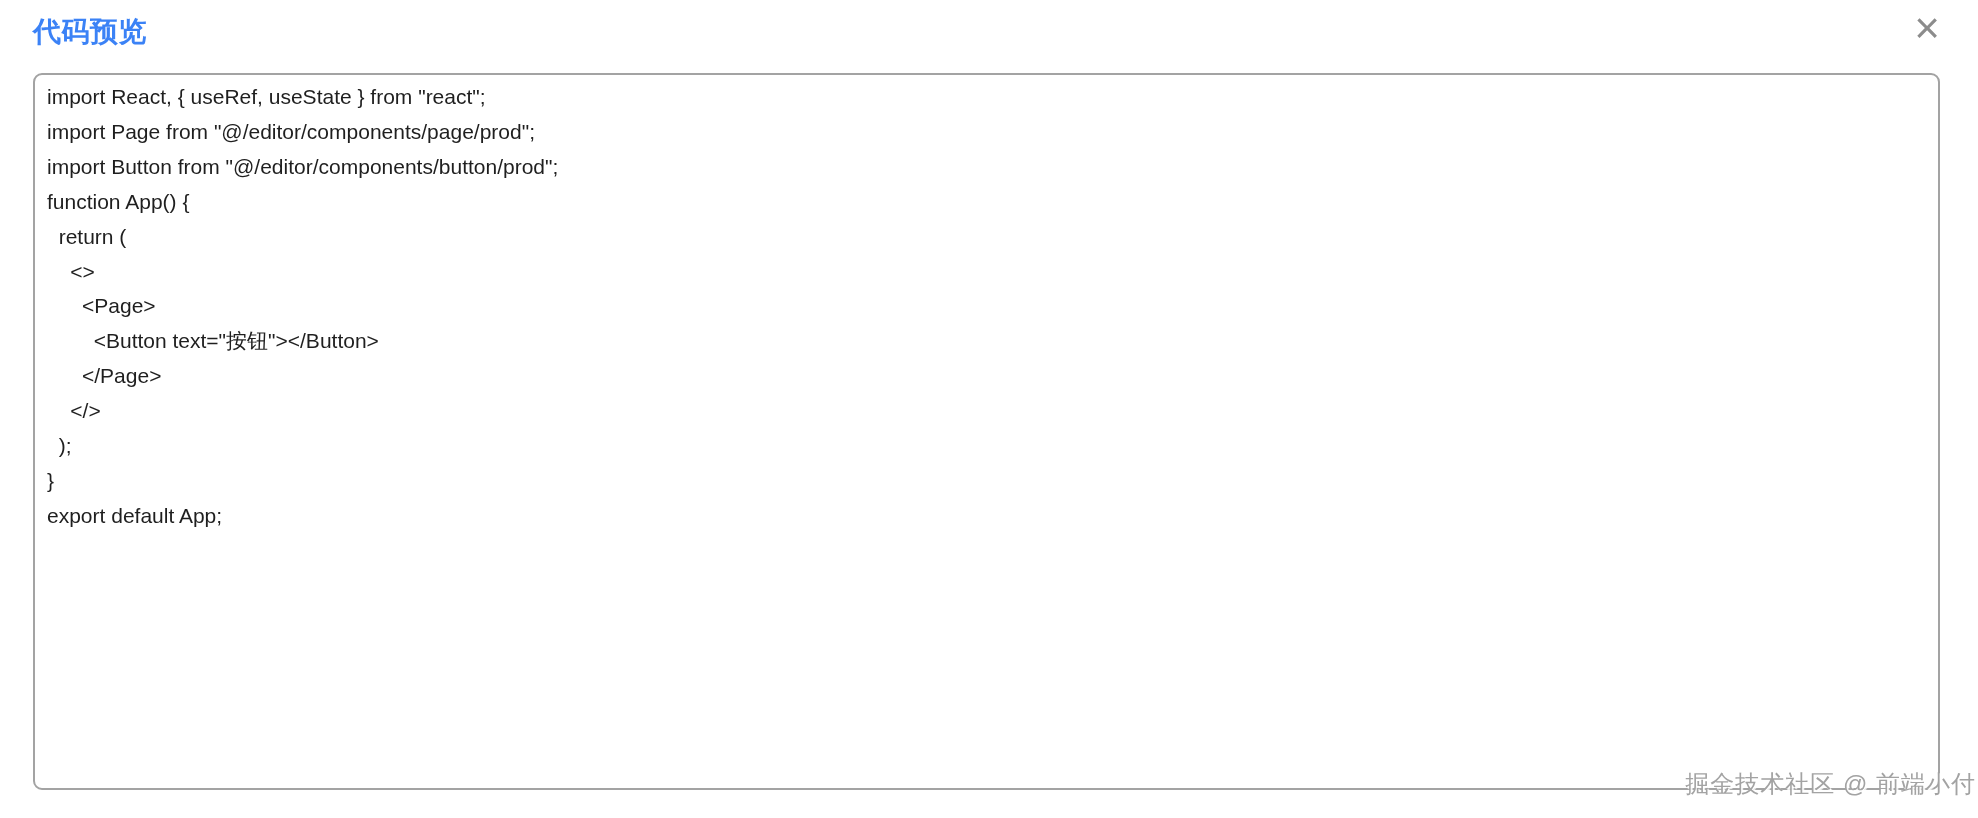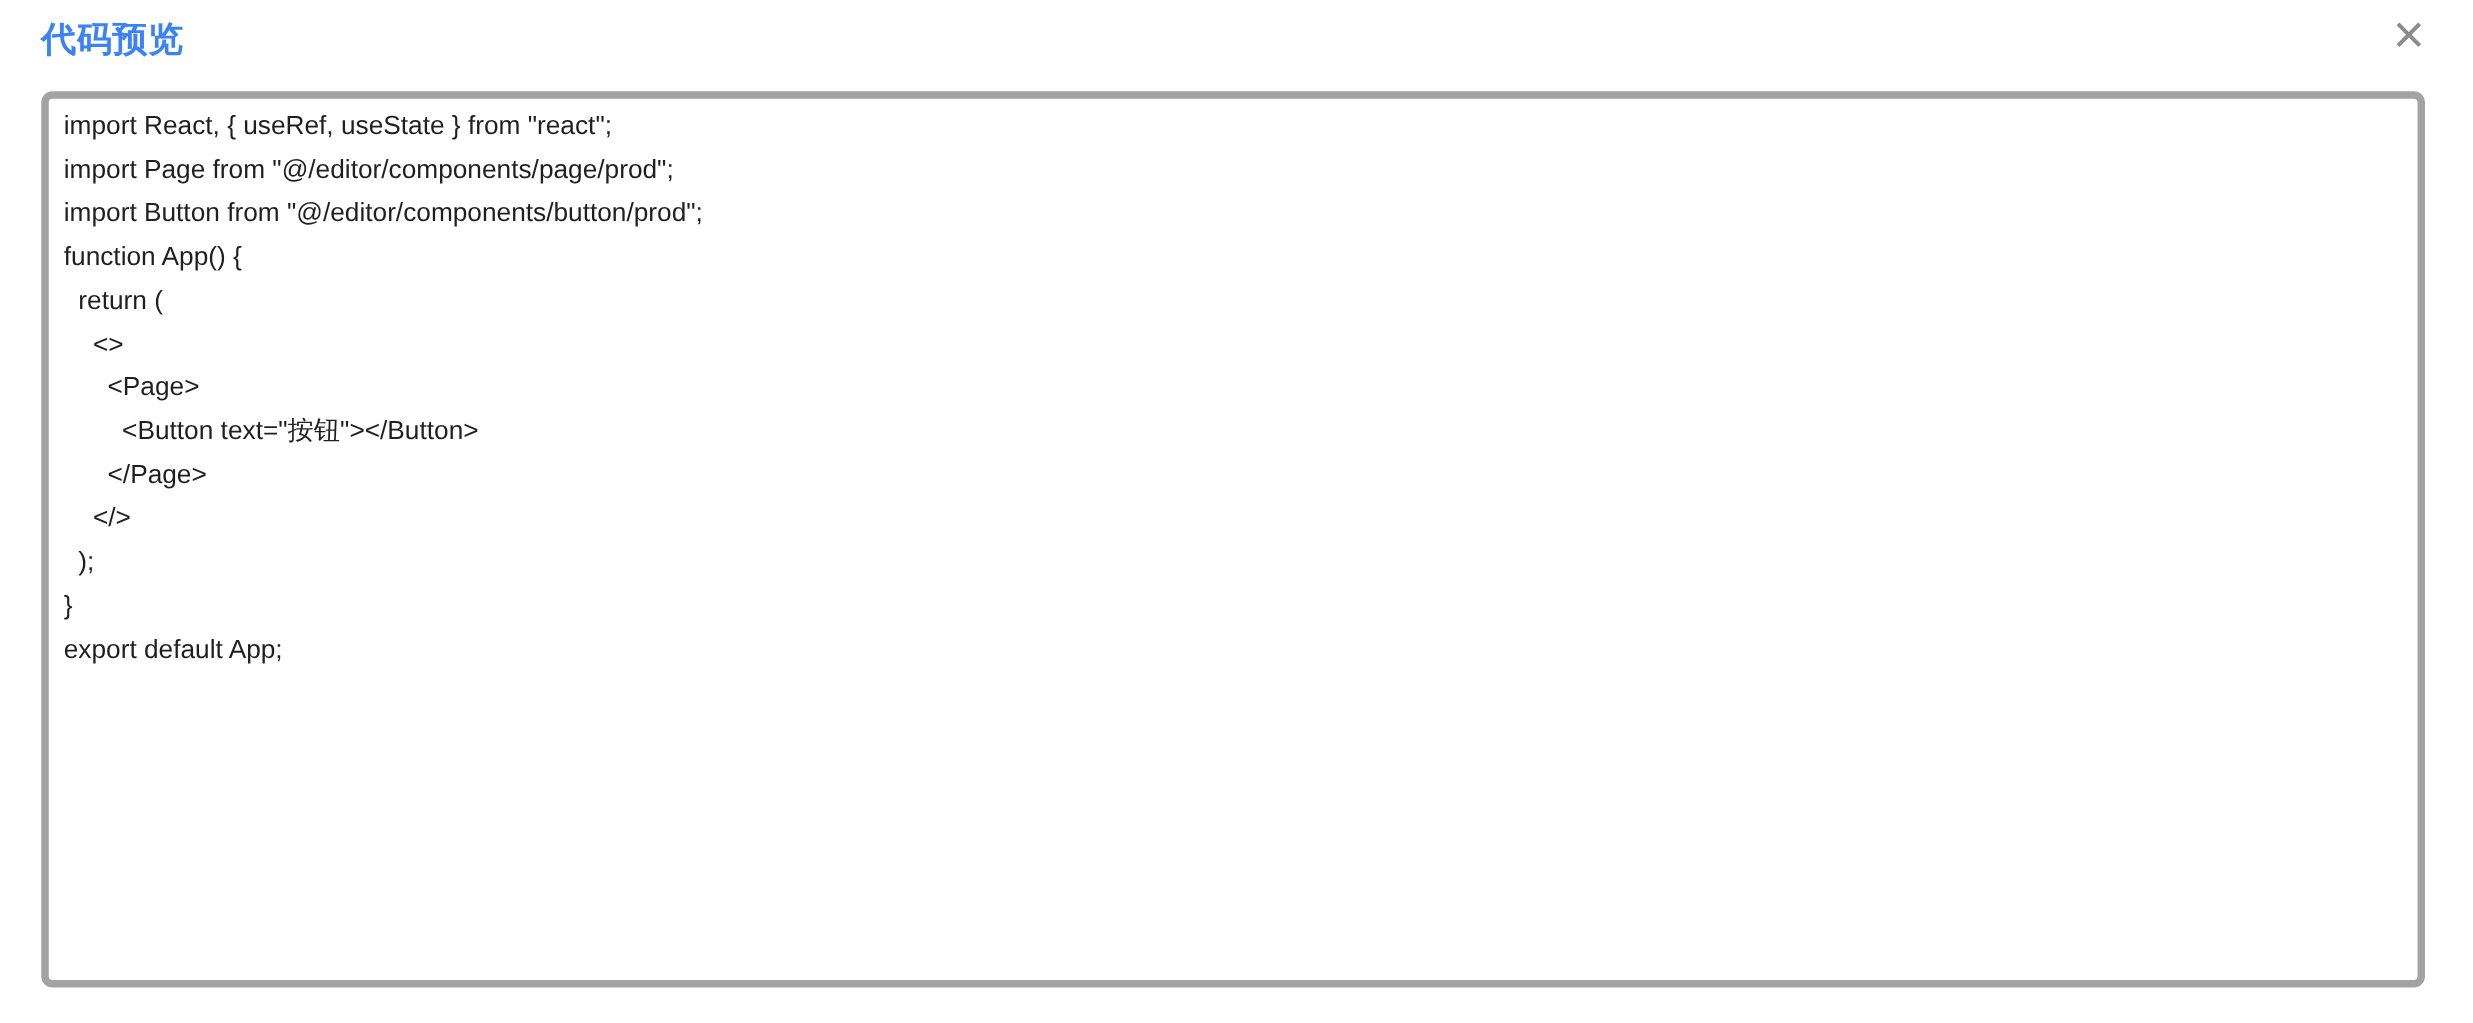--- a/index.html
+++ b/index.html
@@ -44,21 +44,21 @@
     font-weight: 200;
     color: #8c8c8c;
     line-height: 44px;
   }
   .code-box {
     position: absolute;
     left: 33px;
     top: 73px;
     width: 1907px;
     height: 717px;
-    border: 6px solid #a3a3a3;
+    border: 2px solid #a3a3a3;
     border-radius: 9px;
     background: #ffffff;
     padding: 5px 12px;
     overflow: hidden;
     cursor: text;
   }
   .code {
     font-family: "Liberation Sans", sans-serif;
     font-size: 21px;
     line-height: 34.9px;
@@ -86,14 +86,15 @@
   <h1 class="modal-title">代码预览</h1>
 
   <button class="close-btn">
     <span class="close-glyph">×</span>
   </button>
 
   <div class="code-box">
     <pre class="code"><div class="code-line">import React, { useRef, useState } from "react";</div><div class="code-line">import Page from "@/editor/components/page/prod";</div><div class="code-line">import Button from "@/editor/components/button/prod";</div><div class="code-line">function App() {</div><div class="code-line">  return (</div><div class="code-line">    &lt;&gt;</div><div class="code-line">      &lt;Page&gt;</div><div class="code-line">        &lt;Button text="按钮"&gt;&lt;/Button&gt;</div><div class="code-line">      &lt;/Page&gt;</div><div class="code-line">    &lt;/&gt;</div><div class="code-line">  );</div><div class="code-line">}</div><div class="code-line">export default App;</div></pre>
   </div>
 
+  <div class="watermark">掘金技术社区 @ 前端小付</div>
 
 </div>
 
 </body></html>

